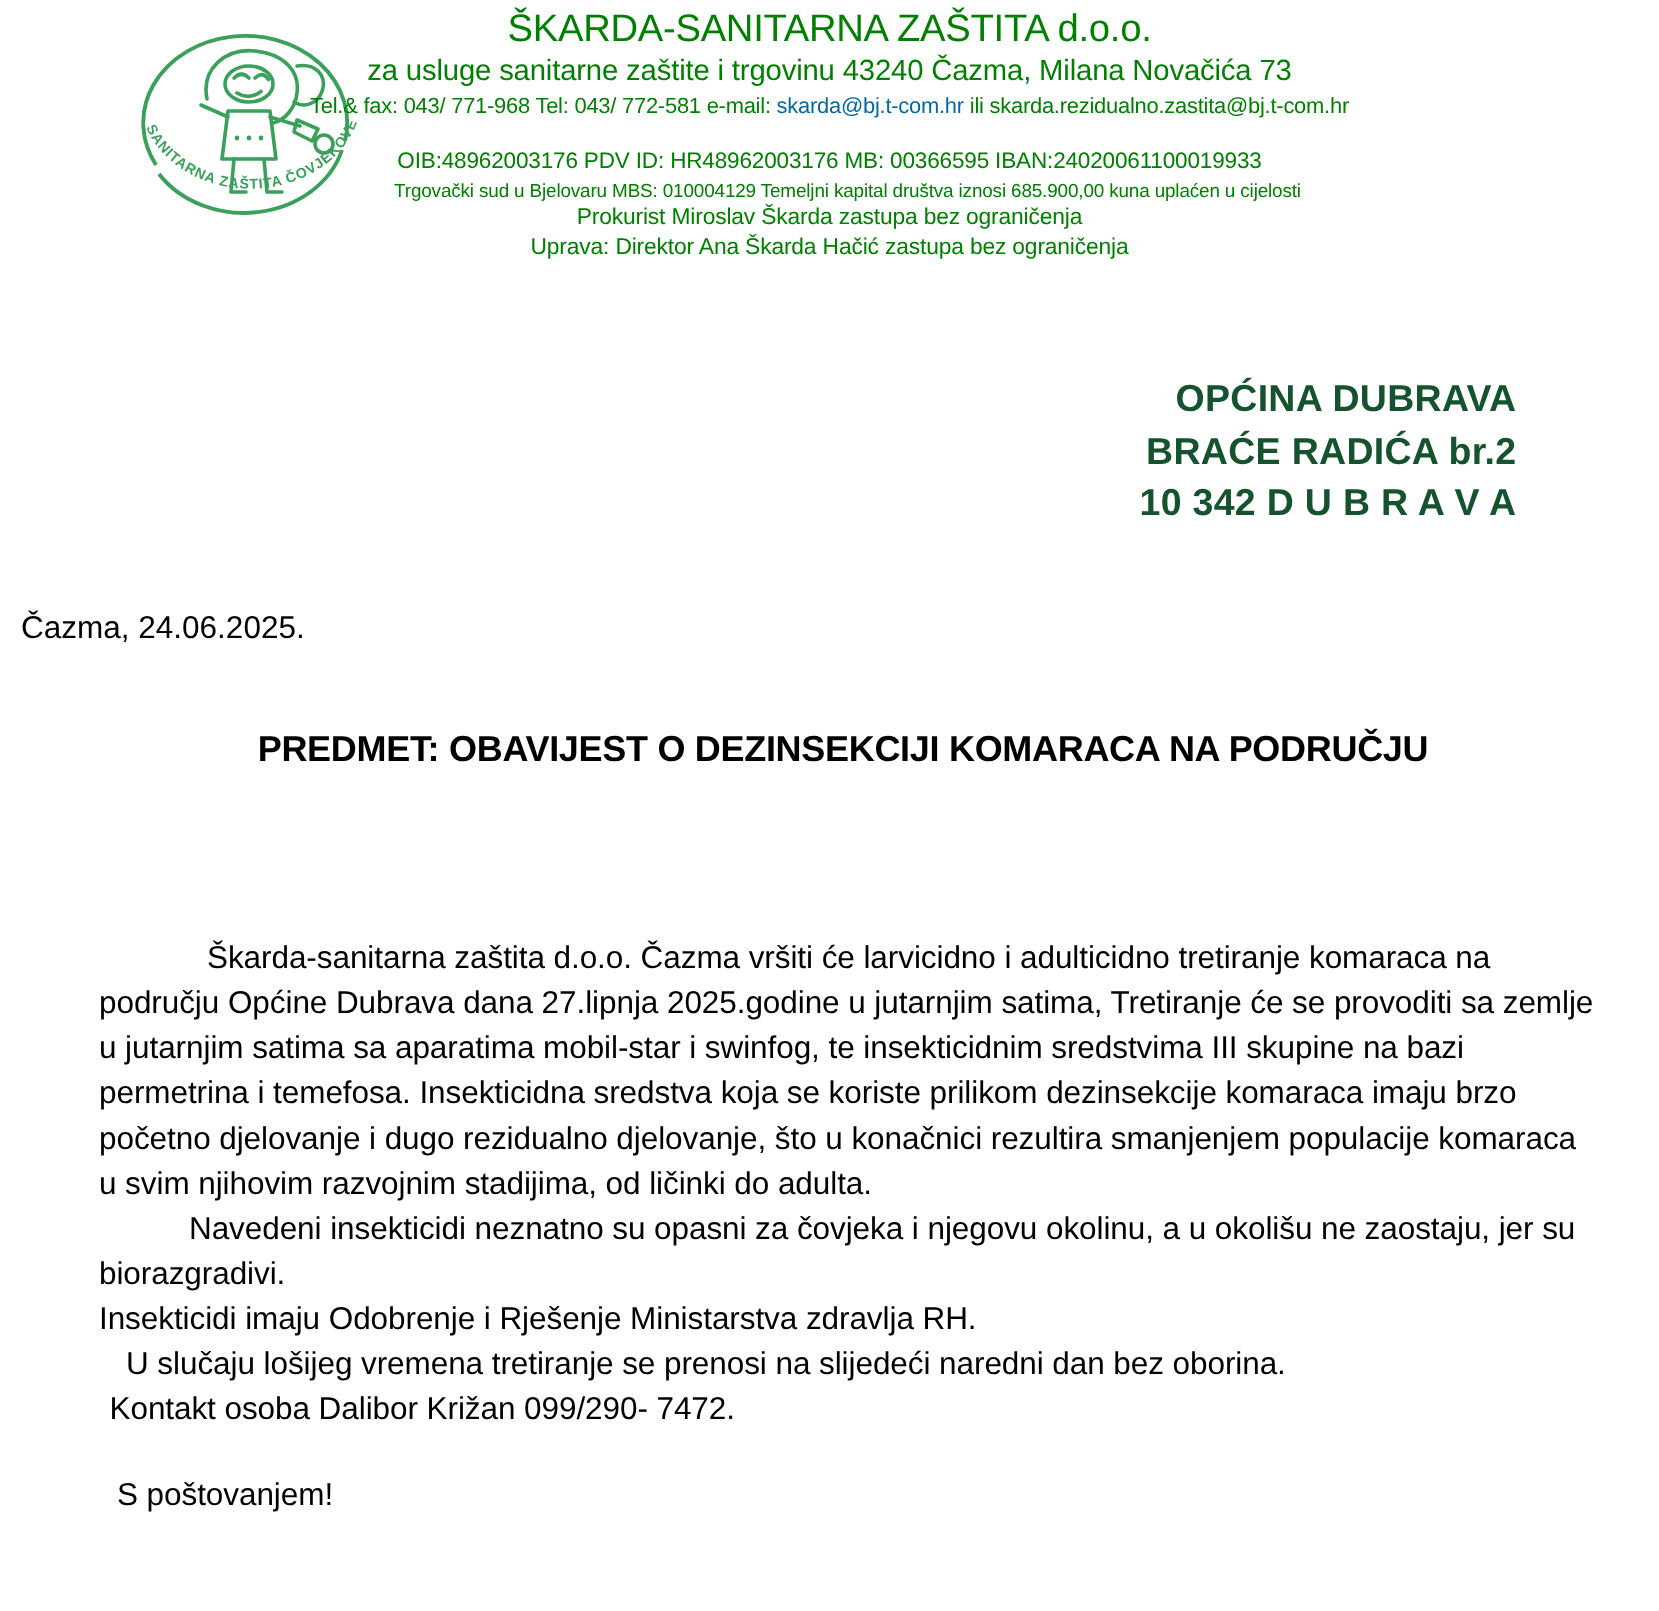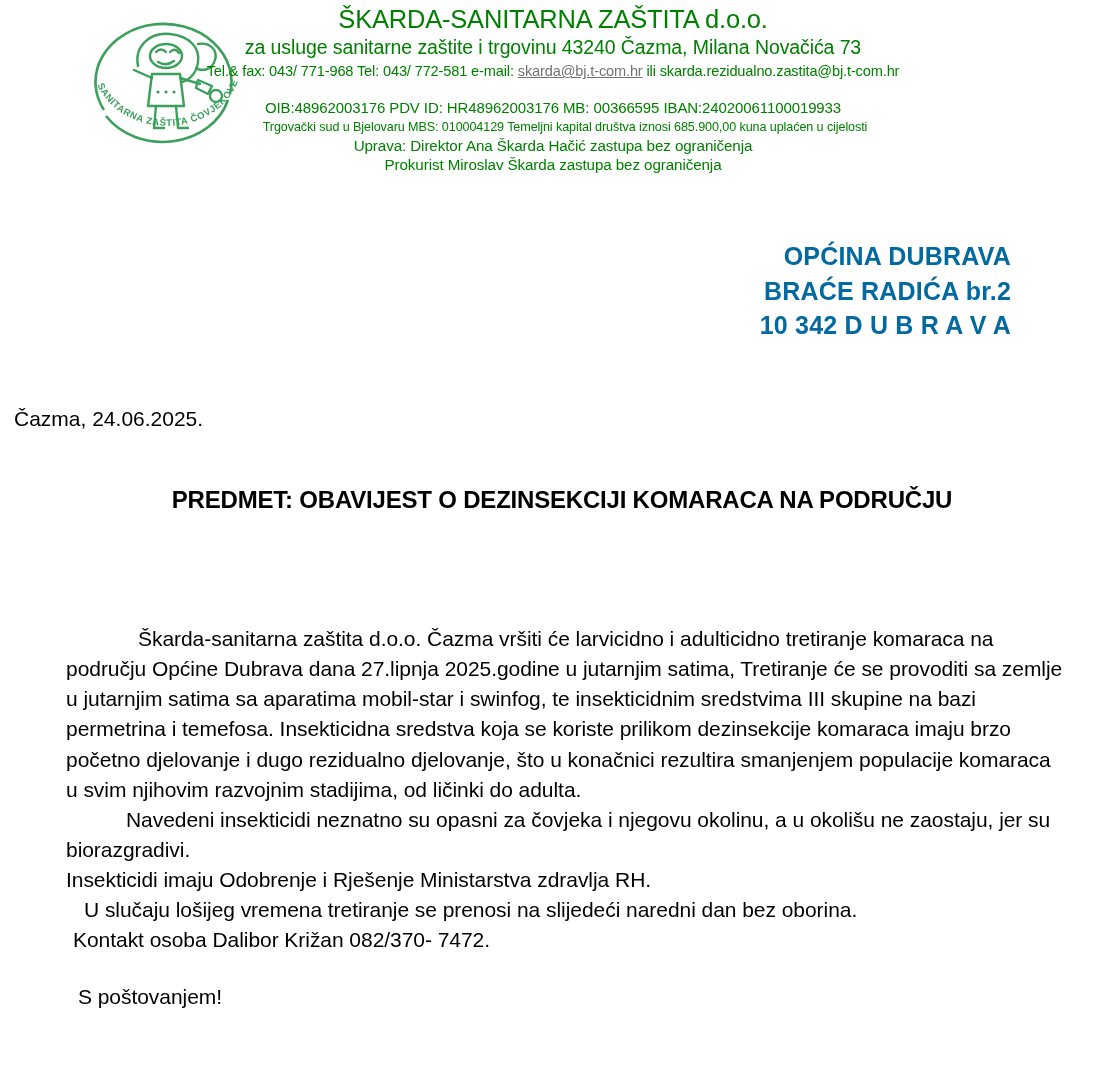--- a/index.html
+++ b/index.html
@@ -77,36 +77,35 @@
     font-size: 15.2px;
     padding-top: 3px;
     letter-spacing: -0.1px;
   }
   .lh-mgmt2 {
     font-size: 15.2px;
     padding-top: 2px;
     letter-spacing: -0.1px;
   }
   .email-link {
-    text-decoration: underline;
-    color: #737373;
+    color: #0369a1;
   }
 
   
   .recipient {
     position: absolute;
     left: 0;
-    top: 239px;
+    top: 249px;
     width: 1011px;
     text-align: right;
     font-size: 25px;
     font-weight: bold;
     line-height: 1.38;
     letter-spacing: 0.2px;
-    color: #0369a1;
+    color: #14532d;
   }
   .recipient div { white-space: nowrap; }
 
   
   .date-line {
     position: absolute;
     left: 14px;
     top: 406px;
     font-size: 21px;
     line-height: 1.2;
@@ -190,38 +189,38 @@
       </g>
     </svg>
   </div>
 
   <div class="lh-lines">
     <div class="lh-line lh-company">ŠKARDA-SANITARNA ZAŠTITA d.o.o.</div>
     <div class="lh-line lh-sub">za usluge sanitarne zaštite i trgovinu 43240 Čazma, Milana Novačića 73</div>
     <div class="lh-line lh-contact"><span>Tel.&amp; fax:  043/ 771-968 Tel: 043/ 772-581 e-mail: </span><span class="email-link">skarda@bj.t-com.hr</span><span> ili skarda.rezidualno.zastita@bj.t-com.hr</span></div>
     <div class="lh-line lh-ids">OIB:48962003176  PDV ID: HR48962003176  MB: 00366595  IBAN:24020061100019933</div>
     <div class="lh-line lh-court">Trgovački sud u Bjelovaru MBS: 010004129 Temeljni kapital društva iznosi 685.900,00 kuna uplaćen u cijelosti</div>
+    <div class="lh-line lh-mgmt2">Prokurist Miroslav Škarda zastupa bez ograničenja</div>
     <div class="lh-line lh-mgmt">Uprava: Direktor Ana Škarda Hačić zastupa bez ograničenja</div>
-    <div class="lh-line lh-mgmt2">Prokurist Miroslav Škarda zastupa bez ograničenja</div>
   </div>
 </div>
 
 <div class="recipient">
   <div>OPĆINA DUBRAVA</div>
   <div>BRAĆE RADIĆA br.2</div>
   <div>10 342 D U B R A V A</div>
 </div>
 
 <div class="date-line">Čazma, 24.06.2025.</div>
 
 <div class="subject">
   <div>PREDMET: OBAVIJEST O DEZINSEKCIJI KOMARACA NA PODRUČJU</div>
 </div>
 
 <div class="body-text">
   <p class="p-indent2">Škarda-sanitarna zaštita d.o.o. Čazma vršiti će larvicidno i adulticidno tretiranje komaraca na području Općine Dubrava dana 27.lipnja 2025.godine u jutarnjim satima, Tretiranje će se provoditi sa zemlje u jutarnjim satima sa aparatima mobil-star i swinfog, te insekticidnim sredstvima III skupine na bazi permetrina i temefosa. Insekticidna sredstva koja se koriste prilikom dezinsekcije komaraca imaju brzo početno djelovanje i dugo rezidualno djelovanje, što u  konačnici rezultira smanjenjem populacije komaraca u svim njihovim razvojnim stadijima, od ličinki do adulta.</p>
   <p class="p-indent">Navedeni insekticidi neznatno su opasni za čovjeka i njegovu okolinu, a u okolišu ne zaostaju, jer su biorazgradivi.</p>
   <p>Insekticidi imaju Odobrenje i Rješenje Ministarstva zdravlja RH.</p>
   <p class="p-small-indent">U slučaju lošijeg vremena tretiranje se prenosi na slijedeći naredni dan bez oborina.</p>
-  <p class="p-tiny-indent">Kontakt osoba Dalibor Križan 082/370- 7472.</p>
+  <p class="p-tiny-indent">Kontakt osoba Dalibor Križan 099/290- 7472.</p>
   <div class="spacer-line"></div>
   <p class="closing">S poštovanjem!</p>
 </div>
 
 </body></html>

